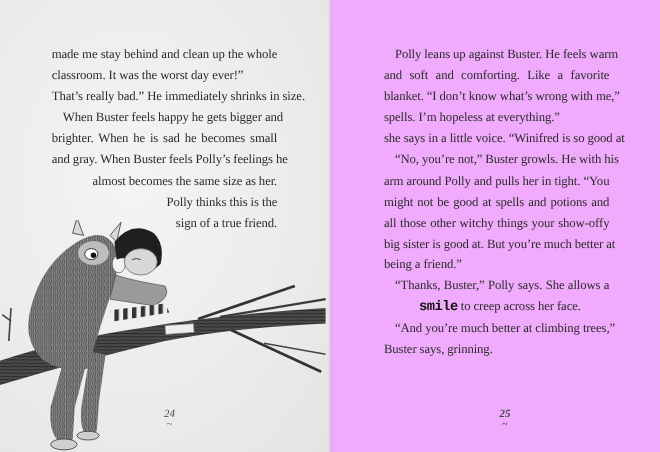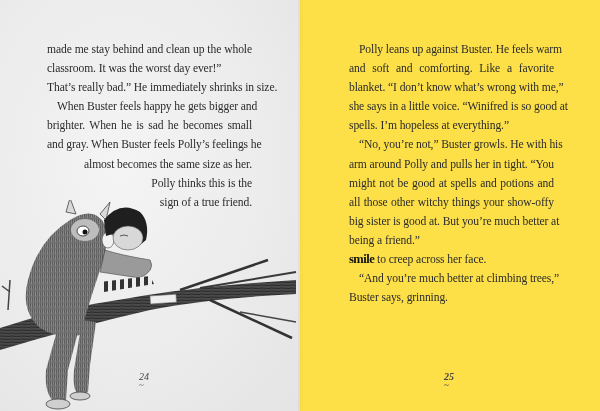--- a/index.html
+++ b/index.html
@@ -1,30 +1,30 @@
 <!DOCTYPE html>
 <html><head>
 <meta charset="utf-8">
 <style>
   html, body { margin: 0; padding: 0; }
   body { width: 600px; height: 411px; overflow: hidden; background: #fff; position: relative; font-family: "Liberation Serif", "DejaVu Serif", serif; color: #2b2b2b; }
   .spread { position: absolute; left: 0; top: 0; width: 600px; height: 319px; display: flex; }
   .page { position: relative; height: 411px; }
   .page-left { width: 300px; background: radial-gradient(ellipse at 40% 40%, #f4f4f4 0%, #ececec 55%, #e4e4e4 100%); }
-  .page-right { width: 300px; background: #fde047; }
+  .page-right { width: 300px; background: #f0abfc; }
   .gutter { position: absolute; left: 298px; top: 0; width: 6px; height: 411px; background: linear-gradient(to right, rgba(0,0,0,0.04), rgba(0,0,0,0)); }
   .text-block { position: absolute; font-size: 11.6px; line-height: 19.1px; letter-spacing: -0.1px; }
   .left-text { left: 47px; top: 40px; width: 205px; }
   .right-text { left: 349px; top: 40px; width: 205px; }
   .line { display: block; white-space: nowrap; text-align: justify; text-align-last: justify; }
   .line.last { text-align-last: left; }
   .line.indent { padding-left: 10px; }
   .line.right { text-align-last: right; }
-  .smile { font-family: Liberation Serif, serif; font-weight: bold; font-size: 12.5px; color: #111; letter-spacing: -0.5px; }
-  .page-num { position: absolute; top: 371px; font-size: 10px; font-style: italic; color: #444; text-align: left; width: 30px; }
+  .smile { font-family: Liberation Mono, monospace; font-weight: bold; font-size: 12.5px; color: #111; letter-spacing: -0.5px; margin-left: 32px; }
+  .page-num { position: absolute; top: 371px; font-size: 10px; font-style: italic; color: #444; text-align: center; width: 30px; }
   .page-num .flourish { display: block; font-size: 9px; line-height: 6px; color: #555; font-style: normal; }
   .pn-left { left: 139px; }
   .illustration { position: absolute; left: 0; top: 200px; width: 300px; height: 211px; }
 </style>
 </head>
 <body>
 
 <div class="spread">
 
   <div class="page page-left">
@@ -96,28 +96,29 @@
       <span>24</span>
       <span class="flourish">~</span>
     </div>
   </div>
 
   <div class="page page-right">
     <div class="text-block right-text" style="left:49px;">
       <span class="line indent">Polly leans up against Buster. He feels warm</span>
       <span class="line">and soft and comforting. Like a favorite</span>
       <span class="line">blanket. “I don’t know what’s wrong with me,”</span>
+      <span class="line last">spells. I’m hopeless at everything.”</span>
       <span class="line">she says in a little voice. “Winifred is so good at</span>
-      <span class="line last">spells. I’m hopeless at everything.”</span>
       <span class="line indent">“No, you’re not,” Buster growls. He with his</span>
       <span class="line">arm around Polly and pulls her in tight. “You</span>
       <span class="line">might not be good at spells and potions and</span>
       <span class="line">all those other witchy things your show-offy</span>
       <span class="line">big sister is good at. But you’re much better at</span>
       <span class="line last">being a friend.”</span>
+      <span class="line indent">“Thanks, Buster,” Polly says. She allows a</span>
       <span class="line last"><span class="smile">smile</span> <span>to creep across her face.</span></span>
       <span class="line indent">“And you’re much better at climbing trees,”</span>
       <span class="line last">Buster says, grinning.</span>
     </div>
 
     <div class="page-num" style="left:144px;font-weight:bold;">
       <span>25</span>
       <span class="flourish">~</span>
     </div>
   </div>

